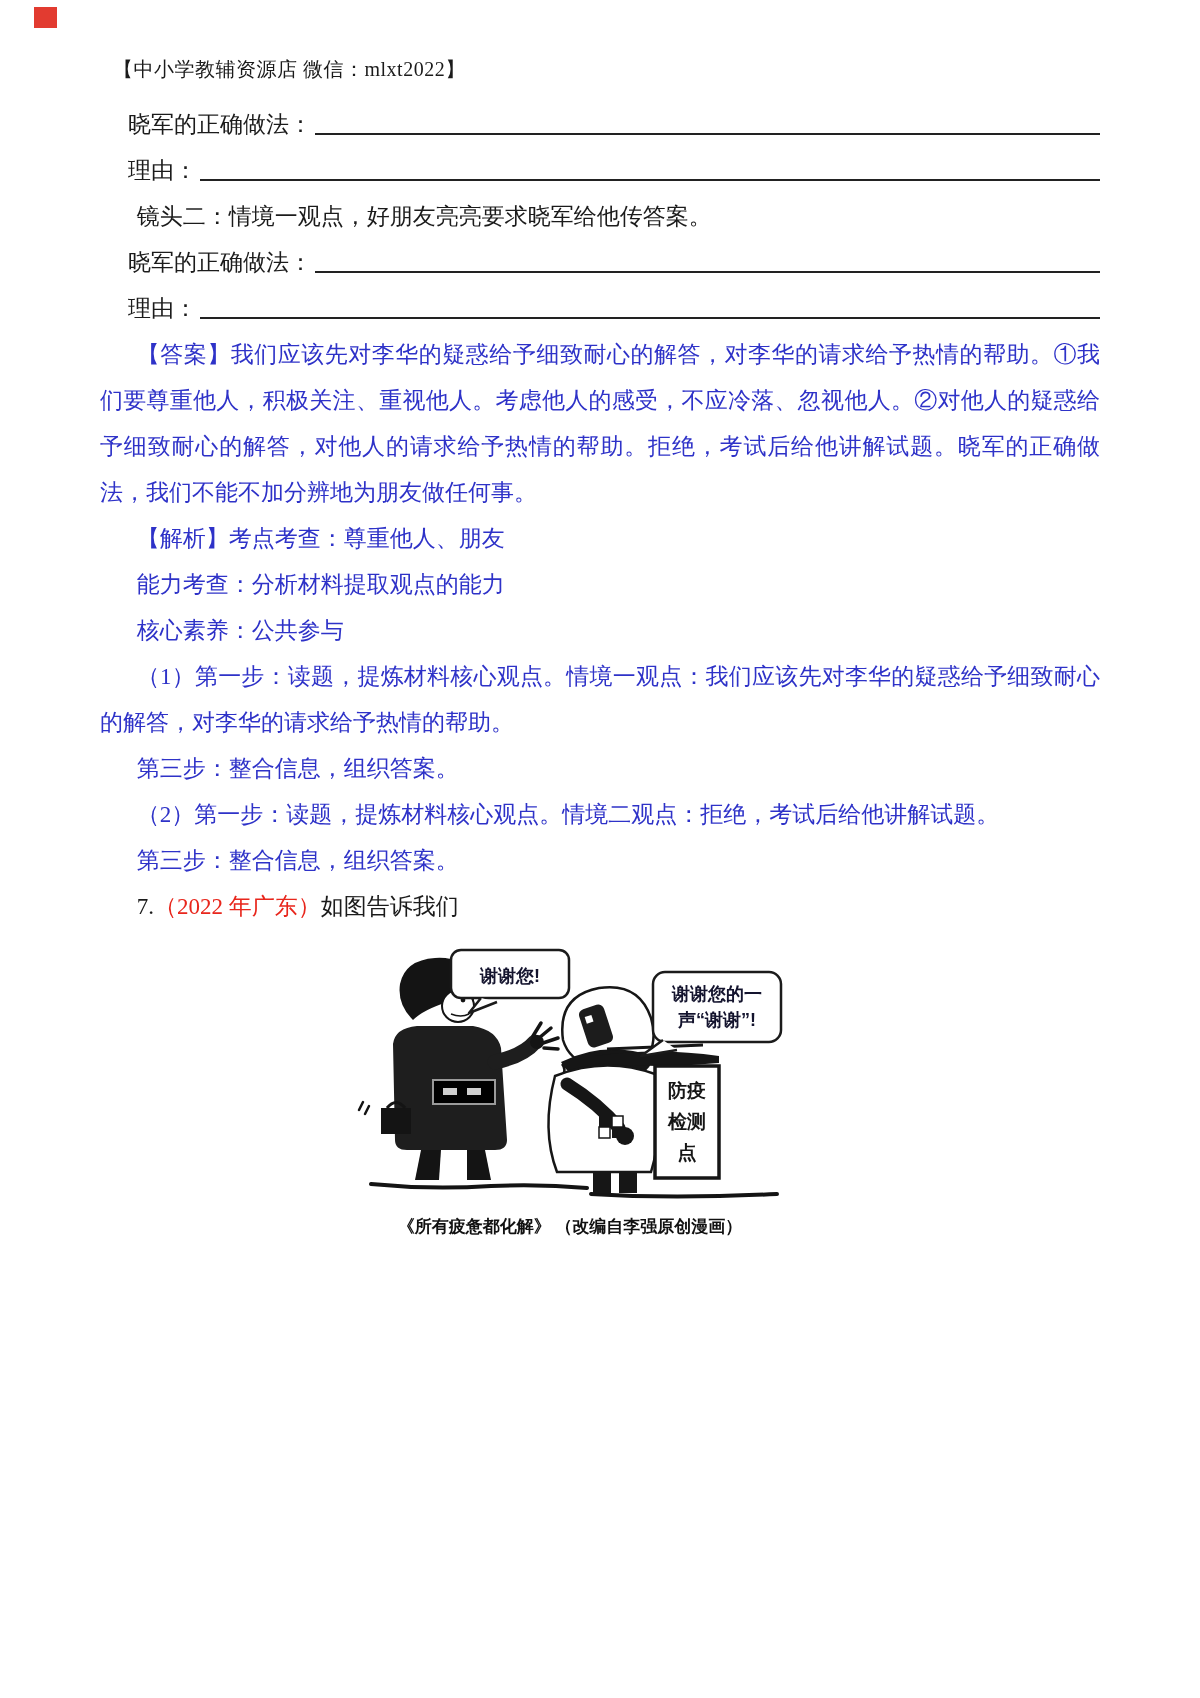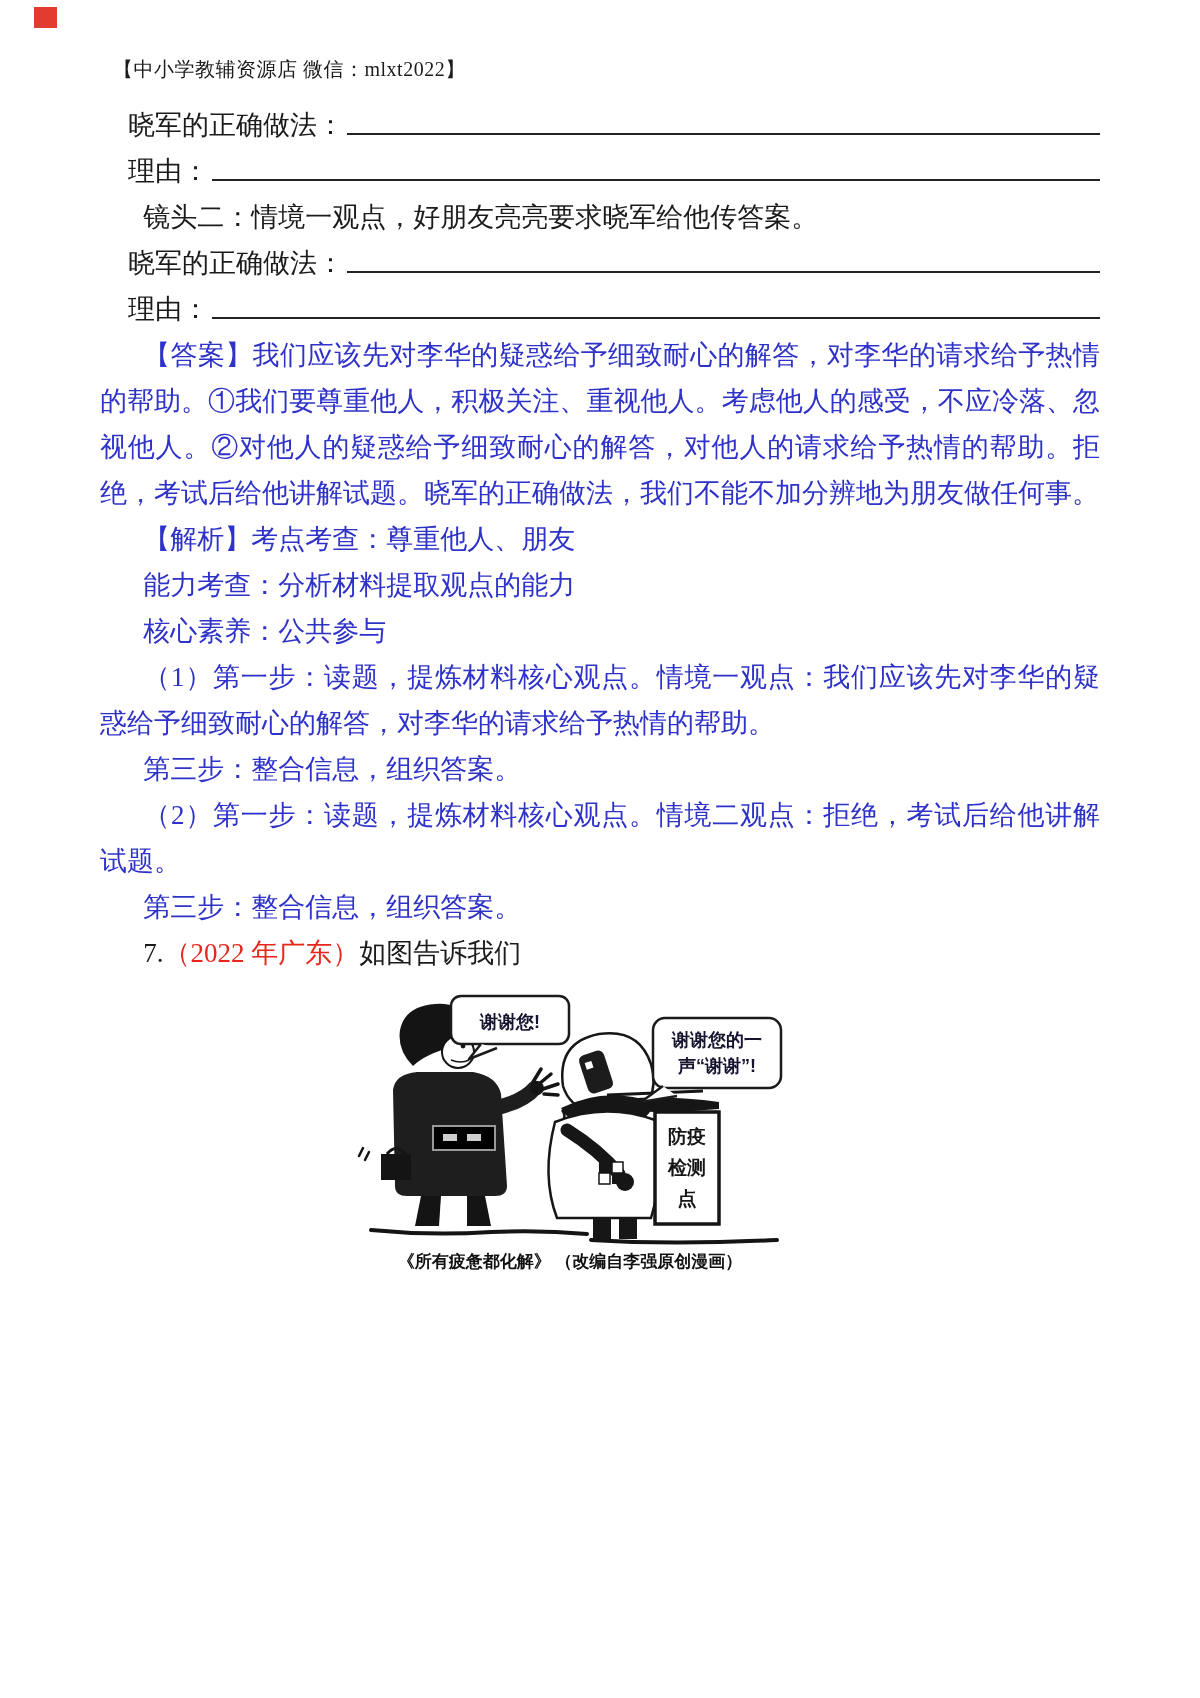--- a/index.html
+++ b/index.html
@@ -3,31 +3,31 @@
 <meta charset="utf-8">
 <style>
   html,body{margin:0;padding:0;}
   body{
     width:1200px;height:1698px;background:#ffffff;position:relative;overflow:hidden;
     font-family:"Liberation Serif","DejaVu Serif",serif;color:#1b1b1b;
   }
   .red-marker{position:absolute;left:34px;top:7px;width:23px;height:21px;background:#e23b30;}
   .page{padding:56px 100px 0 100px;}
   .header{font-size:20px;line-height:26px;margin-left:13px;letter-spacing:.5px;}
-  .content{margin-top:20px;font-size:27px;line-height:46px;text-align:justify;}
+  .content{margin-top:20px;font-size:23px;line-height:46px;text-align:justify;}
   .content p{margin:0;text-indent:1.6em;}
   .blank-row{display:flex;align-items:flex-end;padding-left:28px;height:46px;}
   .blank-label{white-space:nowrap;}
   .blank-line{flex:1;border-bottom:2px solid #222;margin-bottom:13px;margin-left:3px;}
   .blue{color:#2e32c8;}
   .red{color:#e8261c;margin-top:22px;}
   .cartoon{width:430px;margin:14px 0 0 255px;}
   .cartoon svg{display:block;}
   .caption{
-    text-align:center;font-size:17px;font-weight:bold;margin-top:5px;
+    text-align:center;font-size:17px;font-weight:bold;margin-top:16px;
     font-family:"Liberation Sans","DejaVu Sans",sans-serif;color:#111;
   }
   .bubble-text{font:bold 18px "Liberation Sans","DejaVu Sans",sans-serif;fill:#14142e;}
   .sign-text{font:bold 19px "Liberation Sans","DejaVu Sans",sans-serif;fill:#161616;}
 </style>
 </head>
 <body>
 
 <div class="red-marker"></div>
 

